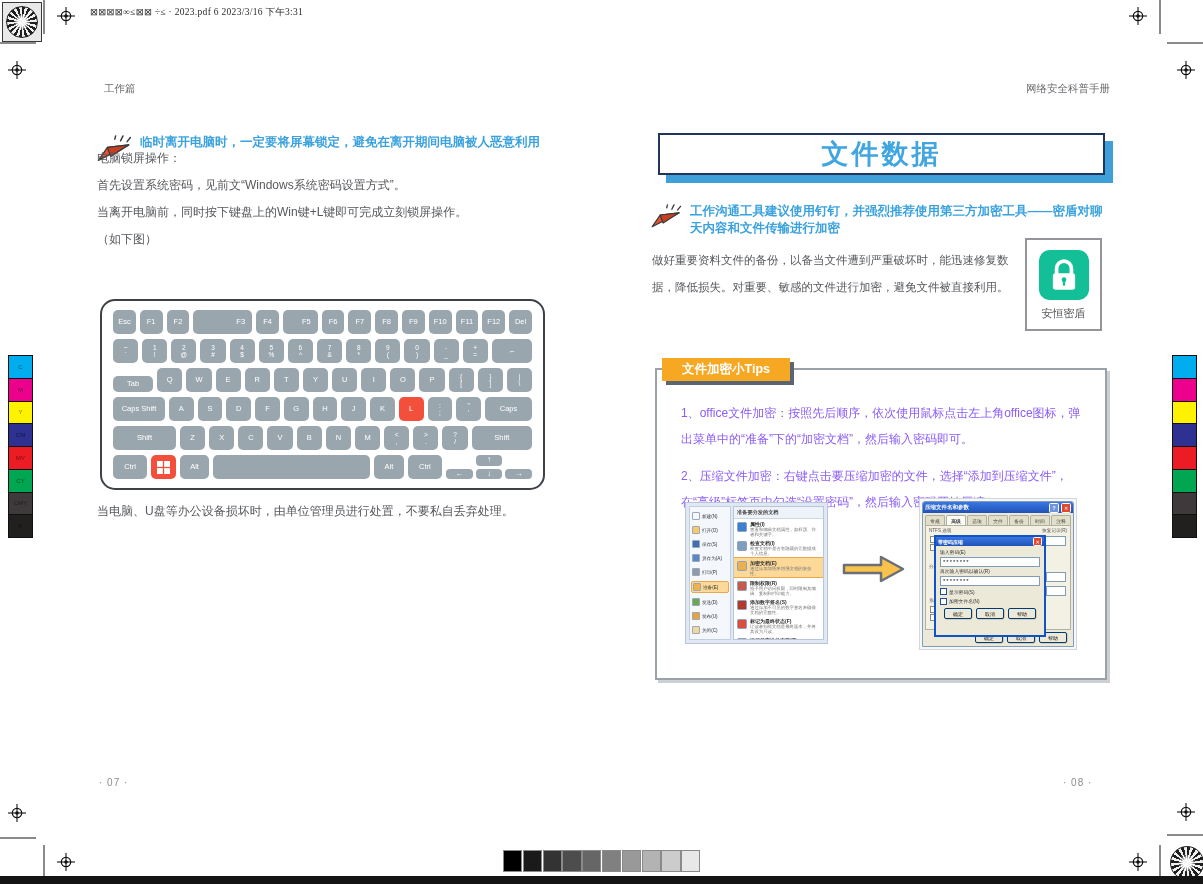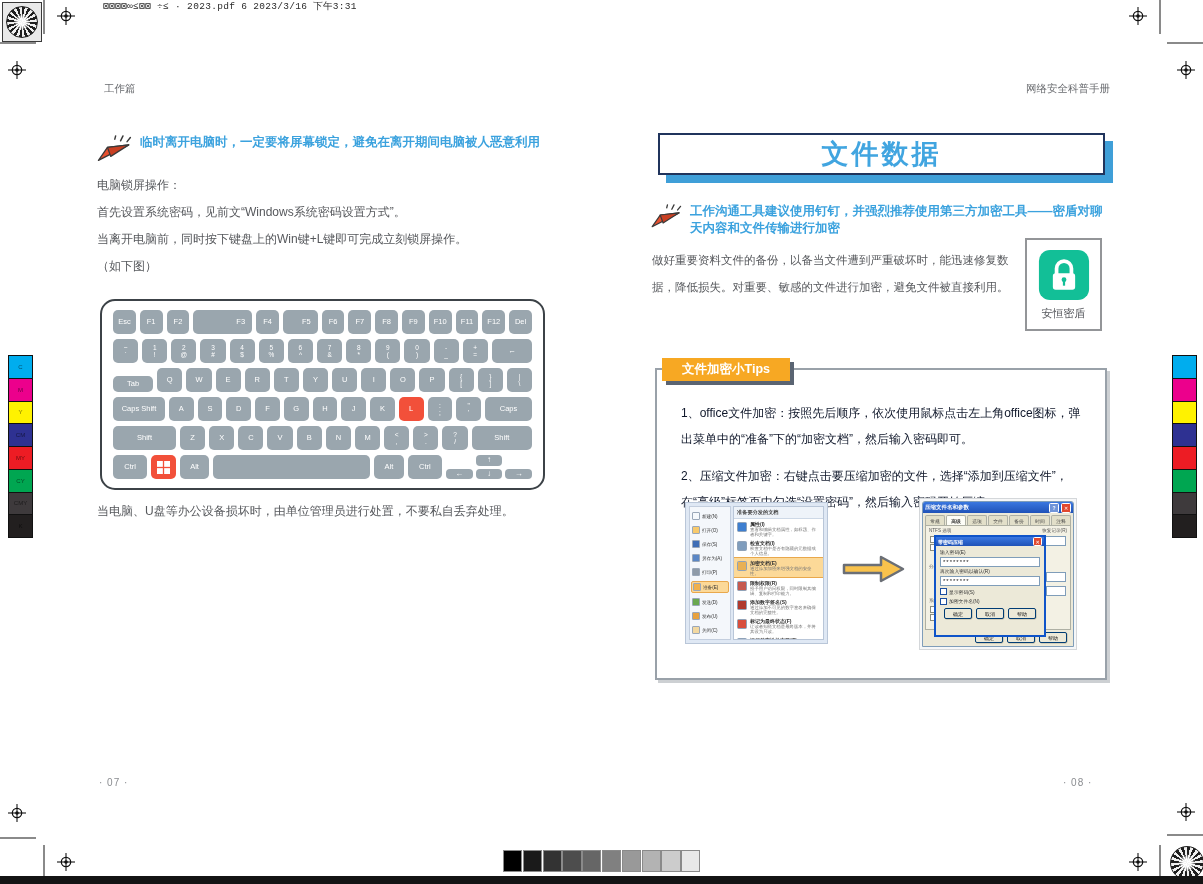--- a/index.html
+++ b/index.html
@@ -1,21 +1,21 @@
 <!DOCTYPE html>
 <html><head>
 <meta charset="utf-8">
 <style>
   html,body{margin:0;padding:0;background:#fff;}
   .sheet{position:relative;width:1203px;height:884px;background:#ffffff;overflow:hidden;
          font-family:"Liberation Sans","DejaVu Sans",sans-serif;color:#55575c;}
   .abs{position:absolute;}
 
   
-  .slug{left:90px;top:0;font-family:Liberation Mono, monospace;font-size:9.5px;color:#2b2b2b;letter-spacing:.3px;margin-left:13px;}
+  .slug{left:90px;top:6px;font-family:Liberation Serif, serif;font-size:9.5px;color:#2b2b2b;letter-spacing:.3px;}
   .star-box{left:2px;top:2px;width:38px;height:38px;background:#e9e9e9;border:1px solid #3a3a3a;display:flex;align-items:center;justify-content:center;}
   .star{width:30px;height:30px;border-radius:50%;border:1px solid #222;
         background:radial-gradient(circle at center, rgba(255,255,255,.95) 0 17%, rgba(255,255,255,0) 40%),
                    repeating-conic-gradient(#1f1f1f 0 11.25deg,#efefef 11.25deg 22.5deg);}
   .star2{left:1170px;top:846px;width:32px;height:32px;border-radius:50%;border:1px solid #222;
         background:radial-gradient(circle at center, rgba(255,255,255,.95) 0 17%, rgba(255,255,255,0) 40%),
                    repeating-conic-gradient(#1f1f1f 0 11.25deg,#efefef 11.25deg 22.5deg);}
   .xhair{width:18px;height:18px;}
   .cropline{background:#8a8a8a;}
   .colorbar{width:23px;border:1px solid #111;display:flex;flex-direction:column;}
@@ -56,21 +56,21 @@
   .badge{left:1025px;top:238px;width:77px;height:93px;border:2px solid #939598;box-sizing:border-box;background:#fff;
          display:flex;flex-direction:column;align-items:center;justify-content:center;gap:5px;}
   .badge-label{font-size:11px;color:#55575c;}
 
   .tipsbox{left:655px;top:368px;width:452px;height:312px;background:#fff;border:2px solid #99a1a9;box-sizing:border-box;
            box-shadow:3px 3px 0 rgba(90,100,110,.3);}
   .tips-tab{position:absolute;left:5px;top:-12px;min-width:112px;height:23px;padding:0 8px;background:#f7a823;color:#fff;
             font-weight:bold;font-size:12.5px;display:flex;align-items:center;justify-content:center;
             box-shadow:4px 4px 0 #5a6472;}
   .tips-list{padding:30px 24px 0 24px;}
-  .tip-item{font-size:12px;line-height:26px;margin:0 0 11px 0;color:#0f172a;width:404px;}
+  .tip-item{font-size:12px;line-height:26px;margin:0 0 11px 0;color:#8b5cf6;width:404px;}
 
   
   .shot-office{position:absolute;left:28px;top:132px;width:143px;height:142px;background:#dfe8f4;border:1px solid #b9c6d8;
                box-sizing:border-box;padding:3px;display:flex;gap:2px;font-size:5px;color:#333;}
   .om-left{width:38px;background:#f4f7fb;border:1px solid #c3cede;display:flex;flex-direction:column;justify-content:space-around;padding:2px 1px;}
   .om-litem{display:flex;align-items:center;gap:2px;padding:1px;border-radius:2px;}
   .om-litem.hl{background:#fcd998;border:1px solid #e9a84c;}
   .om-ico{flex:0 0 6px;width:6px;height:6px;border:1px solid #9aa7b8;border-radius:1px;}
   .om-litem span{font-size:4.6px;white-space:nowrap;overflow:hidden;}
   .om-panel{flex:1;background:#fff;border:1px solid #b9c6d8;display:flex;flex-direction:column;overflow:hidden;}
@@ -240,21 +240,21 @@
 
   <div class="abs tip-row" style="left:96px;top:134px;width:452px">
     <svg class="cursor-ico" viewBox="0 0 44 36">
       <path d="M3 32 L40 13 L14 16 Z" fill="#e8502f" stroke="#3a3a3a" stroke-width="1.6" stroke-linejoin="round"></path>
       <path d="M14 16 L40 13 L18 27 Z" fill="#c93f22" stroke="#3a3a3a" stroke-width="1.6" stroke-linejoin="round"></path>
       <path d="M30 8 L33 2 M38 9 L42 4 M23 6 L24 2" stroke="#3a3a3a" stroke-width="1.8" stroke-linecap="round" fill="none"></path>
     </svg>
     <div class="tip-heading" style="width:412px">临时离开电脑时，一定要将屏幕锁定，避免在离开期间电脑被人恶意利用</div>
   </div>
 
-  <div class="abs" id="left-paras" style="left:97px;top:172px;width:440px">
+  <div class="abs" id="left-paras" style="left:97px;top:145px;width:440px">
       <p class="para">电脑锁屏操作：</p>
       <p class="para">首先设置系统密码，见前文“Windows系统密码设置方式”。</p>
       <p class="para">当离开电脑前，同时按下键盘上的Win键+L键即可完成立刻锁屏操作。</p>
       <p class="para">（如下图）</p>
     </div>
 
   <div class="abs keyboard">
     <div id="kb-rows" style="display:flex;flex-direction:column;gap:5px;flex:1">
         <div class="kb-row">
           <div class="key" style="flex: 1 1 0px;">Esc</div>

